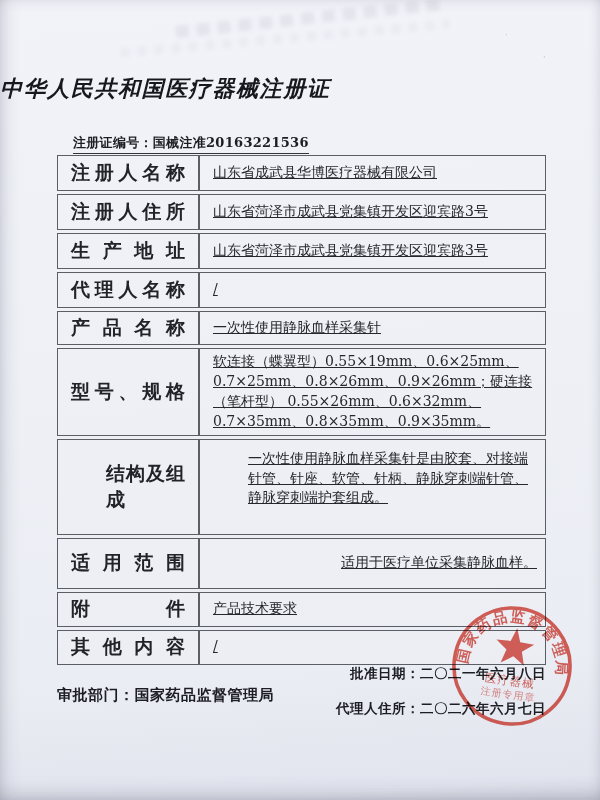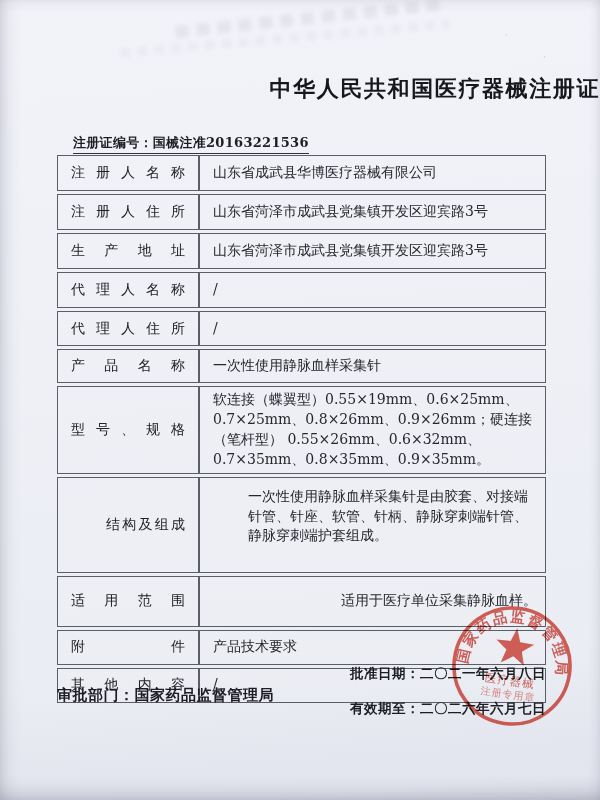--- a/index.html
+++ b/index.html
@@ -28,46 +28,47 @@
     top:34px; left:120px; width:330px; height:9px; opacity:.18;
     transform:rotate(-5deg);
     background:repeating-linear-gradient(90deg, rgba(140,142,160,.40) 0 9px, transparent 9px 17px);
   }
   .speck { position:absolute; font-size:9px; color:#8e90a2; opacity:.55; }
   .speck.p1 { left:505px; top:30px; transform:rotate(25deg); }
   .speck.p2 { left:543px; top:52px; transform:rotate(-10deg); }
 
   .title {
     position:absolute; top:74px; left:0; width:100%;
-    text-align:right; font-size:22px; font-weight:bold; letter-spacing:1.6px;
+    text-align:left; font-size:22px; font-weight:bold; letter-spacing:1.6px;
     color:#17181d;
+    font-style:italic;
   }
   .certline {
     position:absolute; top:134px; left:57px;
     font-size:13px; font-weight:600; letter-spacing:.3px;
     border-bottom:1px solid #33343b; padding-bottom:1px;margin-left:16px;
   }
 
   table.cert {
     position:absolute; top:152px; left:57px; width:489px;
     border-collapse:separate; border-spacing:0 3px;
     table-layout:fixed;
   }
   .cert th, .cert td {
     border:1px solid #5c5e66;
     background:rgba(255,255,255,.06);
     vertical-align:middle;
   }
   .cert th {
-    width:114px; font-size:14px; font-weight:normal; color:#222329;
+    width:114px; font-size:19px; font-weight:bold; color:#222329;
     padding:0 13px; text-align:justify; text-align-last:justify;
   }
   .cert td {
     font-size:14px; line-height:1.42; color:#26272d;
-    padding:3px 8px 3px 13px; text-align:left;
+    padding:3px 8px 3px 13px; text-align:left;text-decoration:underline;
   }
   tr.r0 th, tr.r0 td { height:28px; }
   tr.r1 th, tr.r1 td { height:28px; }
   tr.r2 th, tr.r2 td { height:28px; }
   tr.r3 th, tr.r3 td { height:28px; }
   tr.r4 th, tr.r4 td { height:27px; }
   tr.r5 th, tr.r5 td { height:26px; }
   tr.r6 th, tr.r6 td { height:62px; }
   tr.r7 th, tr.r7 td { height:78px;padding-left:48px; }
   tr.r8 th, tr.r8 td { height:43px;text-align:right; }
@@ -122,24 +123,20 @@
       <td>山东省菏泽市成武县党集镇开发区迎宾路3号</td>
     </tr>
     <tr class="r2">
       <th>生产地址</th>
       <td>山东省菏泽市成武县党集镇开发区迎宾路3号</td>
     </tr>
     <tr class="r3">
       <th>代理人名称</th>
       <td>/</td>
     </tr>
-    <tr class="r4">
-      <th>代理人住所</th>
-      <td>/</td>
-    </tr>
     <tr class="r5">
       <th>产品名称</th>
       <td>一次性使用静脉血样采集针</td>
     </tr>
     <tr class="r6">
       <th>型号、规格</th>
       <td>软连接（蝶翼型）0.55×19mm、0.6×25mm、0.7×25mm、0.8×26mm、0.9×26mm；硬连接（笔杆型） 0.55×26mm、0.6×32mm、0.7×35mm、0.8×35mm、0.9×35mm。</td>
     </tr>
     <tr class="r7">
       <th>结构及组成</th>
@@ -160,21 +157,21 @@
   </tbody>
     </table>
 
   <div class="footer-date1">
     <span>批准日期：</span><span>二〇二一年六月八日</span>
   </div>
   <div class="footer-dept">
     <span>审批部门：</span><span>国家药品监督管理局</span>
   </div>
   <div class="footer-date2">
-    <span>有效期至：</span><span>二〇二六年六月七日</span>
+    <span>代理人住所：</span><span>二〇二六年六月七日</span>
   </div>
 
   <svg class="stamp" viewBox="0 0 142 142">
     <defs>
       <path id="ringArc" d="M 28.3 83.5 A 44.5 44.5 0 1 1 113.7 83.5" fill="none"></path>
     </defs>
     <circle cx="71" cy="71" r="58" fill="none" stroke="#d8453a" stroke-width="3.6" opacity="0.92"></circle>
     <path d="M71,33 L75.82,46.37 L90.02,46.82 L78.8,55.53 L82.76,69.18 L71,61.2 L59.24,69.18 L63.2,55.53 L51.98,46.82 L66.18,46.37 Z" fill="#d8453a" opacity="0.9"></path>
     <text font-size="14.5" fill="#d8453a" letter-spacing="2" font-weight="bold" opacity="0.9" font-family="'DejaVu Serif','Liberation Serif',serif">
       <textPath href="#ringArc" startOffset="50%" text-anchor="middle">国家药品监督管理局</textPath>

